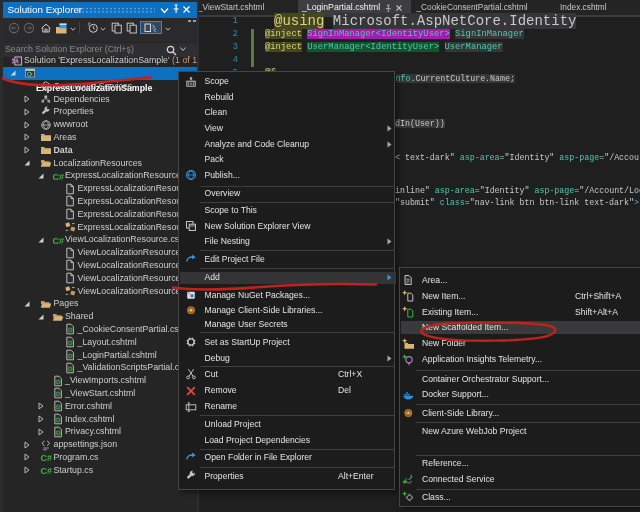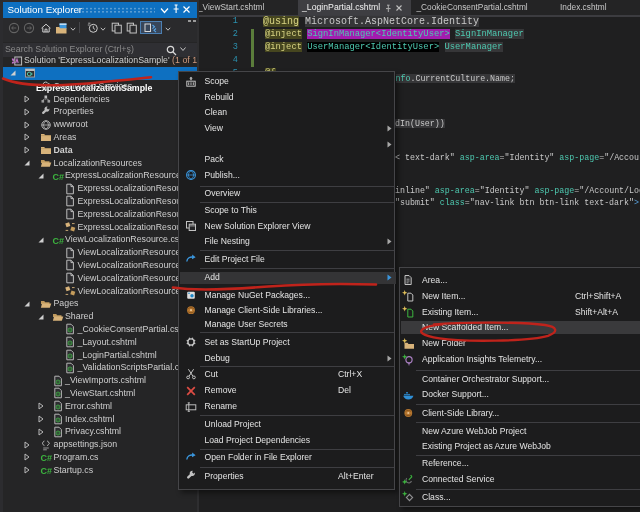--- a/index.html
+++ b/index.html
@@ -32,23 +32,23 @@
     </div>
 <div class="tab" style="left:416.5px;color:#c8c8c8">_CookieConsentPartial.cshtml</div>
 <div class="tab" style="left:560px;color:#c8c8c8">Index.cshtml</div>
 
 <div class="c" style="left:228px;top:15.3px;width:10px;text-align:right;color:#2b91af">1</div>
 <div class="c" style="left:228px;top:28.1px;width:10px;text-align:right;color:#2b91af">2</div>
 <div class="c" style="left:228px;top:40.9px;width:10px;text-align:right;color:#2b91af">3</div>
 <div class="c" style="left:228px;top:53.7px;width:10px;text-align:right;color:#2b91af">4</div>
 <div class="c" style="left:228px;top:66.5px;width:10px;text-align:right;color:#2b91af">5</div>
 <div style="position:absolute;left:251px;top:29px;width:2.5px;height:38px;background:#5b7d3b"></div>
-<div class="c" style="left:263px;top:15.3px;font-size:10px"><span style="color:#d7d383;background:#46461f;">@using</span><span style="color:#c8c8c8;"> </span><span style="color:#c8c8c8;background:#363638;">Microsoft.AspNetCore.Identity</span></div>
+<div class="c" style="left:274px;top:15.3px;font-size:14px"><span style="color:#d7d383;background:#46461f;">@using</span><span style="color:#c8c8c8;"> </span><span style="color:#c8c8c8;background:#363638;">Microsoft.AspNetCore.Identity</span></div>
 <div class="c" style="left:265px;top:28.1px;font-size:8.8px"><span style="color:#d7d383;background:#46461f;">@inject</span><span style="color:#c8c8c8;"> </span><span style="color:#4ec9b0;background:#a21caf;">SignInManager&lt;IdentityUser&gt;</span><span style="color:#c8c8c8;"> </span><span style="color:#4ec9b0;background:#363638;">SignInManager</span></div>
-<div class="c" style="left:265px;top:40.9px;font-size:8.8px"><span style="color:#d7d383;background:#46461f;">@inject</span><span style="color:#c8c8c8;"> </span><span style="color:#4ec9b0;background:#000000;">UserManager&lt;IdentityUser&gt;</span><span style="color:#c8c8c8;"> </span><span style="color:#4ec9b0;background:#363638;">UserManager</span></div>
+<div class="c" style="left:265px;top:40.9px;font-size:8.8px"><span style="color:#d7d383;background:#46461f;">@inject</span><span style="color:#c8c8c8;"> </span><span style="color:#4ec9b0;background:#14532d;">UserManager&lt;IdentityUser&gt;</span><span style="color:#c8c8c8;"> </span><span style="color:#4ec9b0;background:#363638;">UserManager</span></div>
 <div class="c" style="left:265px;top:66.5px;font-size:8.8px"><span style="color:#d7d383;background:#46461f;">@{</span></div>
 <div class="c" style="left:395.5px;top:71.8px;font-size:8.3px"><span style="color:#4ec9b0;background:#363638;text-align:center;">nfo</span><span style="color:#c8c8c8;background:#363638;">.CurrentCulture.Name;</span></div>
 <div class="c" style="left:395px;top:116.5px;font-size:8.3px"><span style="color:#c8c8c8;background:#363638;">dIn(User))</span></div>
 <div class="c" style="left:395px;top:151.1px;font-size:8.3px"><span style="color:#c8c8c8;">&lt; text-dark" </span><span style="color:#4ec9b0;">asp-area</span><span style="color:#c8c8c8;">=</span><span style="color:#c8c8c8;">"Identity" </span><span style="color:#4ec9b0;">asp-page</span><span style="color:#c8c8c8;">=</span><span style="color:#c8c8c8;">"/Accou</span></div>
 <div class="c" style="left:395px;top:183.6px;font-size:8.3px"><span style="color:#c8c8c8;">inline" </span><span style="color:#4ec9b0;">asp-area</span><span style="color:#c8c8c8;">=</span><span style="color:#c8c8c8;">"Identity" </span><span style="color:#4ec9b0;">asp-page</span><span style="color:#c8c8c8;">=</span><span style="color:#c8c8c8;">"/Account/Log</span></div>
 <div class="c" style="left:395px;top:196.4px;font-size:8.3px"><span style="color:#c8c8c8;">"submit" </span><span style="color:#4ec9b0;">class</span><span style="color:#c8c8c8;">=</span><span style="color:#c8c8c8;">"nav-link btn btn-link text-dark"</span><span style="color:#569cd6;">&gt;</span></div>
 
 <div style="position:absolute;left:0;top:0;width:197px;height:512px;background:#252526;overflow:hidden"></div>
 <div style="position:absolute;left:197px;top:0;width:2px;height:512px;background:#2e2e30"></div>
 <div style="position:absolute;left:0;top:0;width:3px;height:512px;background:#2c2c2f;z-index:5"></div>
@@ -498,20 +498,21 @@
       </div>
 <div class="m" style="left:26px;top:2.7px;height:15.0px;line-height:15.0px">Scope</div>
 <div class="m" style="left:26px;top:18.3px;height:15.0px;line-height:15.0px">Rebuild</div>
 <div class="m" style="left:26px;top:33.9px;height:15.0px;line-height:15.0px">Clean</div>
 <div class="m" style="left:26px;top:49.5px;height:15.0px;line-height:15.0px">View</div>
 <div style="position:absolute;left:208px;top:53.5px">
         <svg width="5" height="7" viewBox="0 0 5 7" style="">
           <path d="M0.5 0.5 L4.5 3.5 L0.5 6.5 z" fill="#a8a8a8"></path>
         </svg>
       </div>
+<div class="m" style="left:26px;top:65.1px;height:15.0px;line-height:15.0px">Analyze and Code Cleanup</div>
 <div style="position:absolute;left:208px;top:69.1px">
         <svg width="5" height="7" viewBox="0 0 5 7" style="">
           <path d="M0.5 0.5 L4.5 3.5 L0.5 6.5 z" fill="#a8a8a8"></path>
         </svg>
       </div>
 <div class="m" style="left:26px;top:80.7px;height:15.0px;line-height:15.0px">Pack</div>
 <div style="position:absolute;left:6px;top:97.9px;width:12px;height:12px">
         <svg width="12" height="12" viewBox="0 0 12 12" style="">
           <circle cx="6" cy="6" r="4.4" fill="none" stroke="#3a96dd" stroke-width="1.1"></circle>
           <path d="M1.6 6 h8.8 M6 1.6 c-3.4 2.6 -3.4 6.2 0 8.8 c3.4 -2.6 3.4 -6.2 0 -8.8" fill="none" stroke="#3a96dd" stroke-width="0.8"></path>
@@ -690,21 +691,20 @@
 <div class="m" style="left:22.5px;top:119.0px;height:15.0px;line-height:15.0px">Docker Support...</div>
 <div style="position:absolute;left:2px;top:139.0px;width:13px;height:12px">
         <svg width="12" height="12" viewBox="0 0 12 12" style="">
           <circle cx="6.3" cy="6" r="3.9" fill="#b5762f"></circle>
           <path d="M3.5 4.4 c1.8-1.3 3.8-1.3 5.6 0 M3.5 7.6 c1.8 1.3 3.8 1.3 5.6 0" stroke="#7d4b17" stroke-width="0.8" fill="none"></path>
           <circle cx="6.3" cy="6" r="1.1" fill="#e8c292"></circle>
         </svg>
       </div>
 <div class="m" style="left:22.5px;top:137.5px;height:15.0px;line-height:15.0px">Client-Side Library...</div>
 <div class="m" style="left:22.5px;top:155.5px;height:15.0px;line-height:15.0px">New Azure WebJob Project</div>
-<div class="m" style="left:22.5px;top:171.2px;height:15.0px;line-height:15.0px">Existing Project as Azure WebJob</div>
 <div class="m" style="left:22.5px;top:188.0px;height:15.0px;line-height:15.0px">Reference...</div>
 <div style="position:absolute;left:2px;top:205.2px;width:13px;height:12px">
         <svg width="12" height="12" viewBox="0 0 12 12" style="">
           <path d="M4.8 5.2 a2.8 2.8 0 1 0 4.7 2.8" fill="none" stroke="#6a6a6c" stroke-width="1.1"></path>
           <path d="M6.8 6.8 L10 3.6 M8.6 2.2 l1.4 1.4" stroke="#3cb43f" stroke-width="1.2"></path>
           <g transform="translate(0,6.2)">
             <path d="M2.7 0 L3.4 1.9 L5.4 2.7 L3.4 3.5 L2.7 5.4 L2 3.5 L0 2.7 L2 1.9 z" fill="#3cb43f"></path>
           </g>
         </svg>
       </div>

